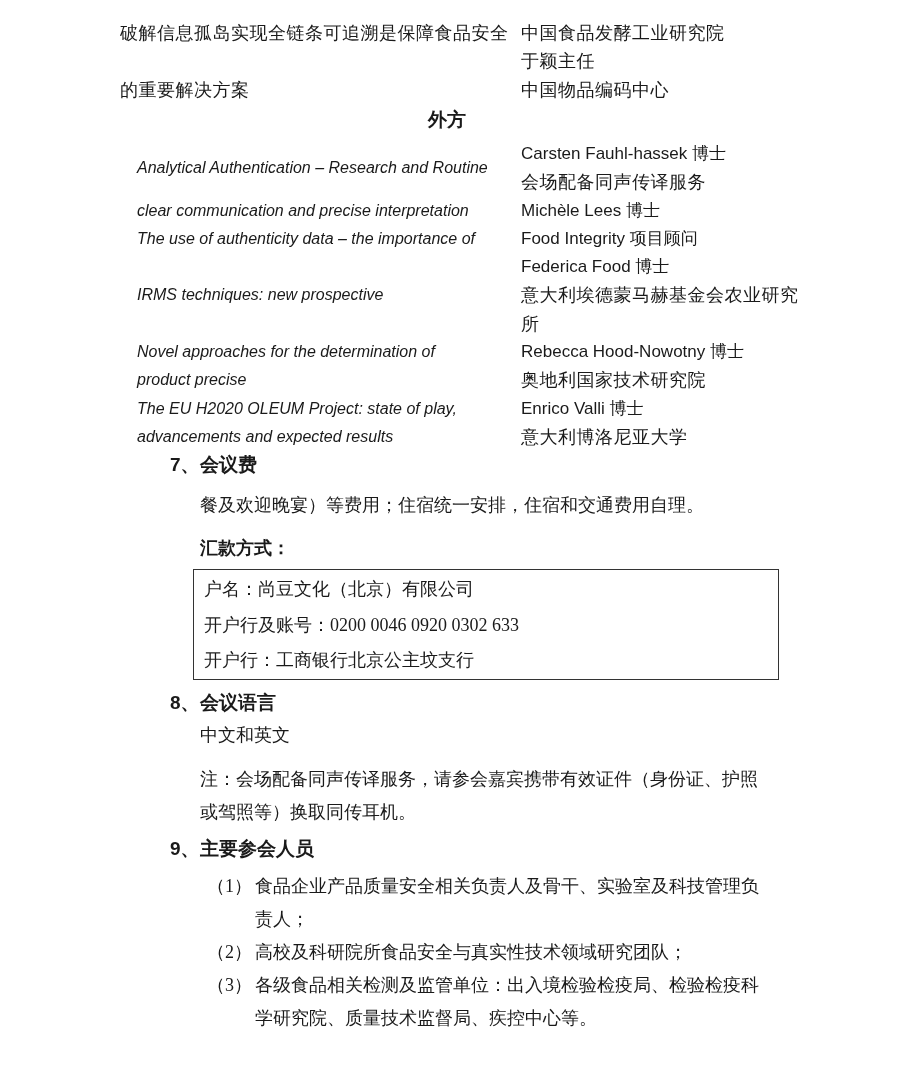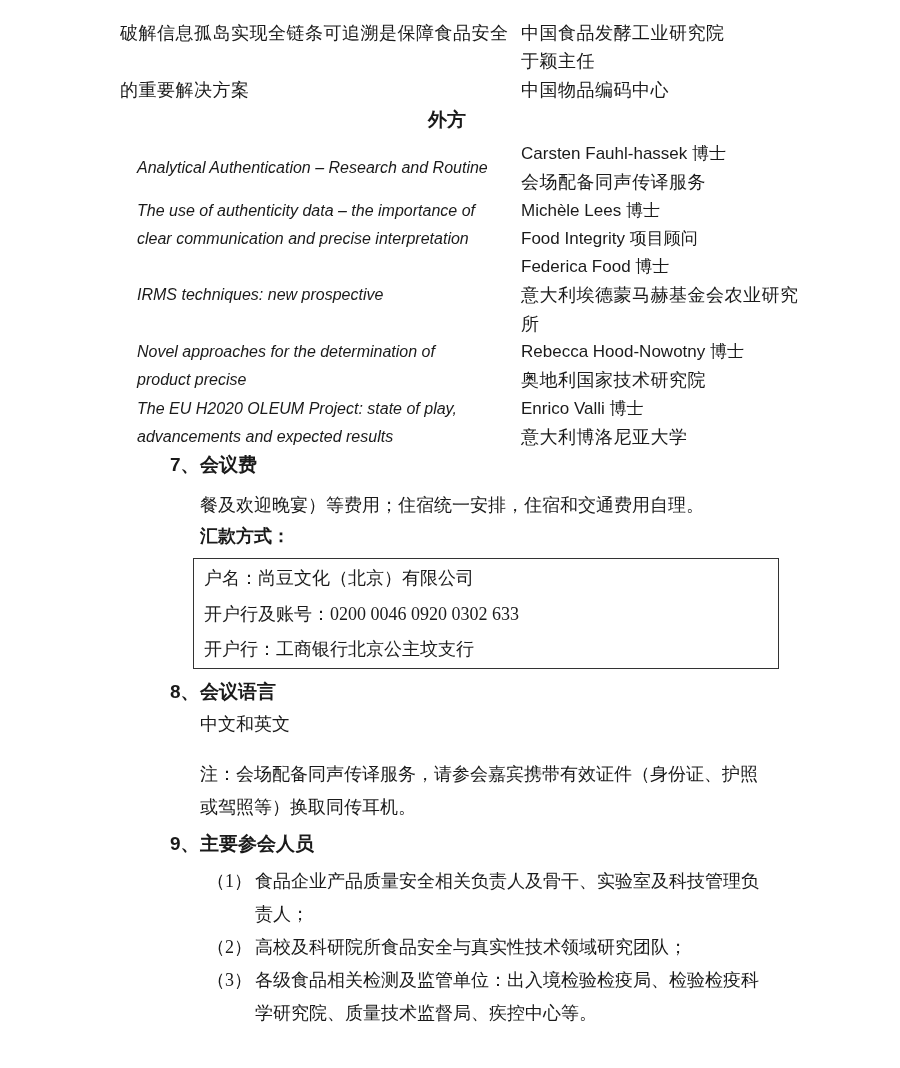--- a/index.html
+++ b/index.html
@@ -37,34 +37,34 @@
     margin-left:170px;height:28px;line-height:28px;
     font-weight:bold;font-size:19px;
     font-family:"Liberation Sans", sans-serif;
     display:flex;
   }
   .sec-heading .sec-num{width:30px;}
   .body-par{
     margin-left:200px;width:600px;line-height:33px;font-size:18px;
   }
   .remit-label{
-    margin-left:200px;margin-top:1px;height:28px;line-height:28px;
+    margin-left:200px;margin-top:12px;height:28px;line-height:28px;
     font-weight:bold;font-size:18px;
-    font-family:Liberation Mono, monospace;
+    font-family:Liberation Serif, serif;
   }
   .bank-box{
     margin-left:193px;margin-top:7px;width:586px;
     border:1px solid #333333;
     padding:2px 0 0 10px;
     box-sizing:border-box;
   }
   .bank-box div{line-height:35.5px;font-size:18px;white-space:nowrap;}
   .s8-heading{margin-top:9px;}
   .lang-line{margin-top:4px;height:28px;line-height:28px;margin-left:200px;font-size:18px;}
-  .note-par{margin-top:20px;}
+  .note-par{margin-top:14px;}
   .s9-heading{margin-top:6px;}
   .items{margin-top:7px;}
   .item{display:flex;margin-left:207px;}
   .item .inum{width:48px;line-height:33px;font-size:18px;flex:0 0 48px;}
   .item .ilines{width:600px;}
   .item .ilines div{line-height:33px;font-size:18px;white-space:nowrap;}
 </style>
 </head>
 <body>
 
@@ -91,22 +91,22 @@
         <div class="en">Analytical Authentication – Research and Routine</div>
       </div>
       <div class="rc">
         <div class="mix mix-cjk">Carsten Fauhl-hassek 博士</div>
         <div class="zh">会场配备同声传译服务</div>
       </div>
     </div>
 
     <div class="trow">
       <div class="lc">
+        <div class="en">clear communication and precise interpretation</div>
         <div class="en">The use of authenticity data – the importance of</div>
-        <div class="en">clear communication and precise interpretation</div>
       </div>
       <div class="rc">
         <div class="mix mix-cjk">Michèle Lees 博士</div>
         <div class="mix mix-cjk">Food Integrity 项目顾问</div>
       </div>
     </div>
 
     <div class="trow">
       <div class="lc">
         <div class="en">IRMS techniques: new prospective</div>

